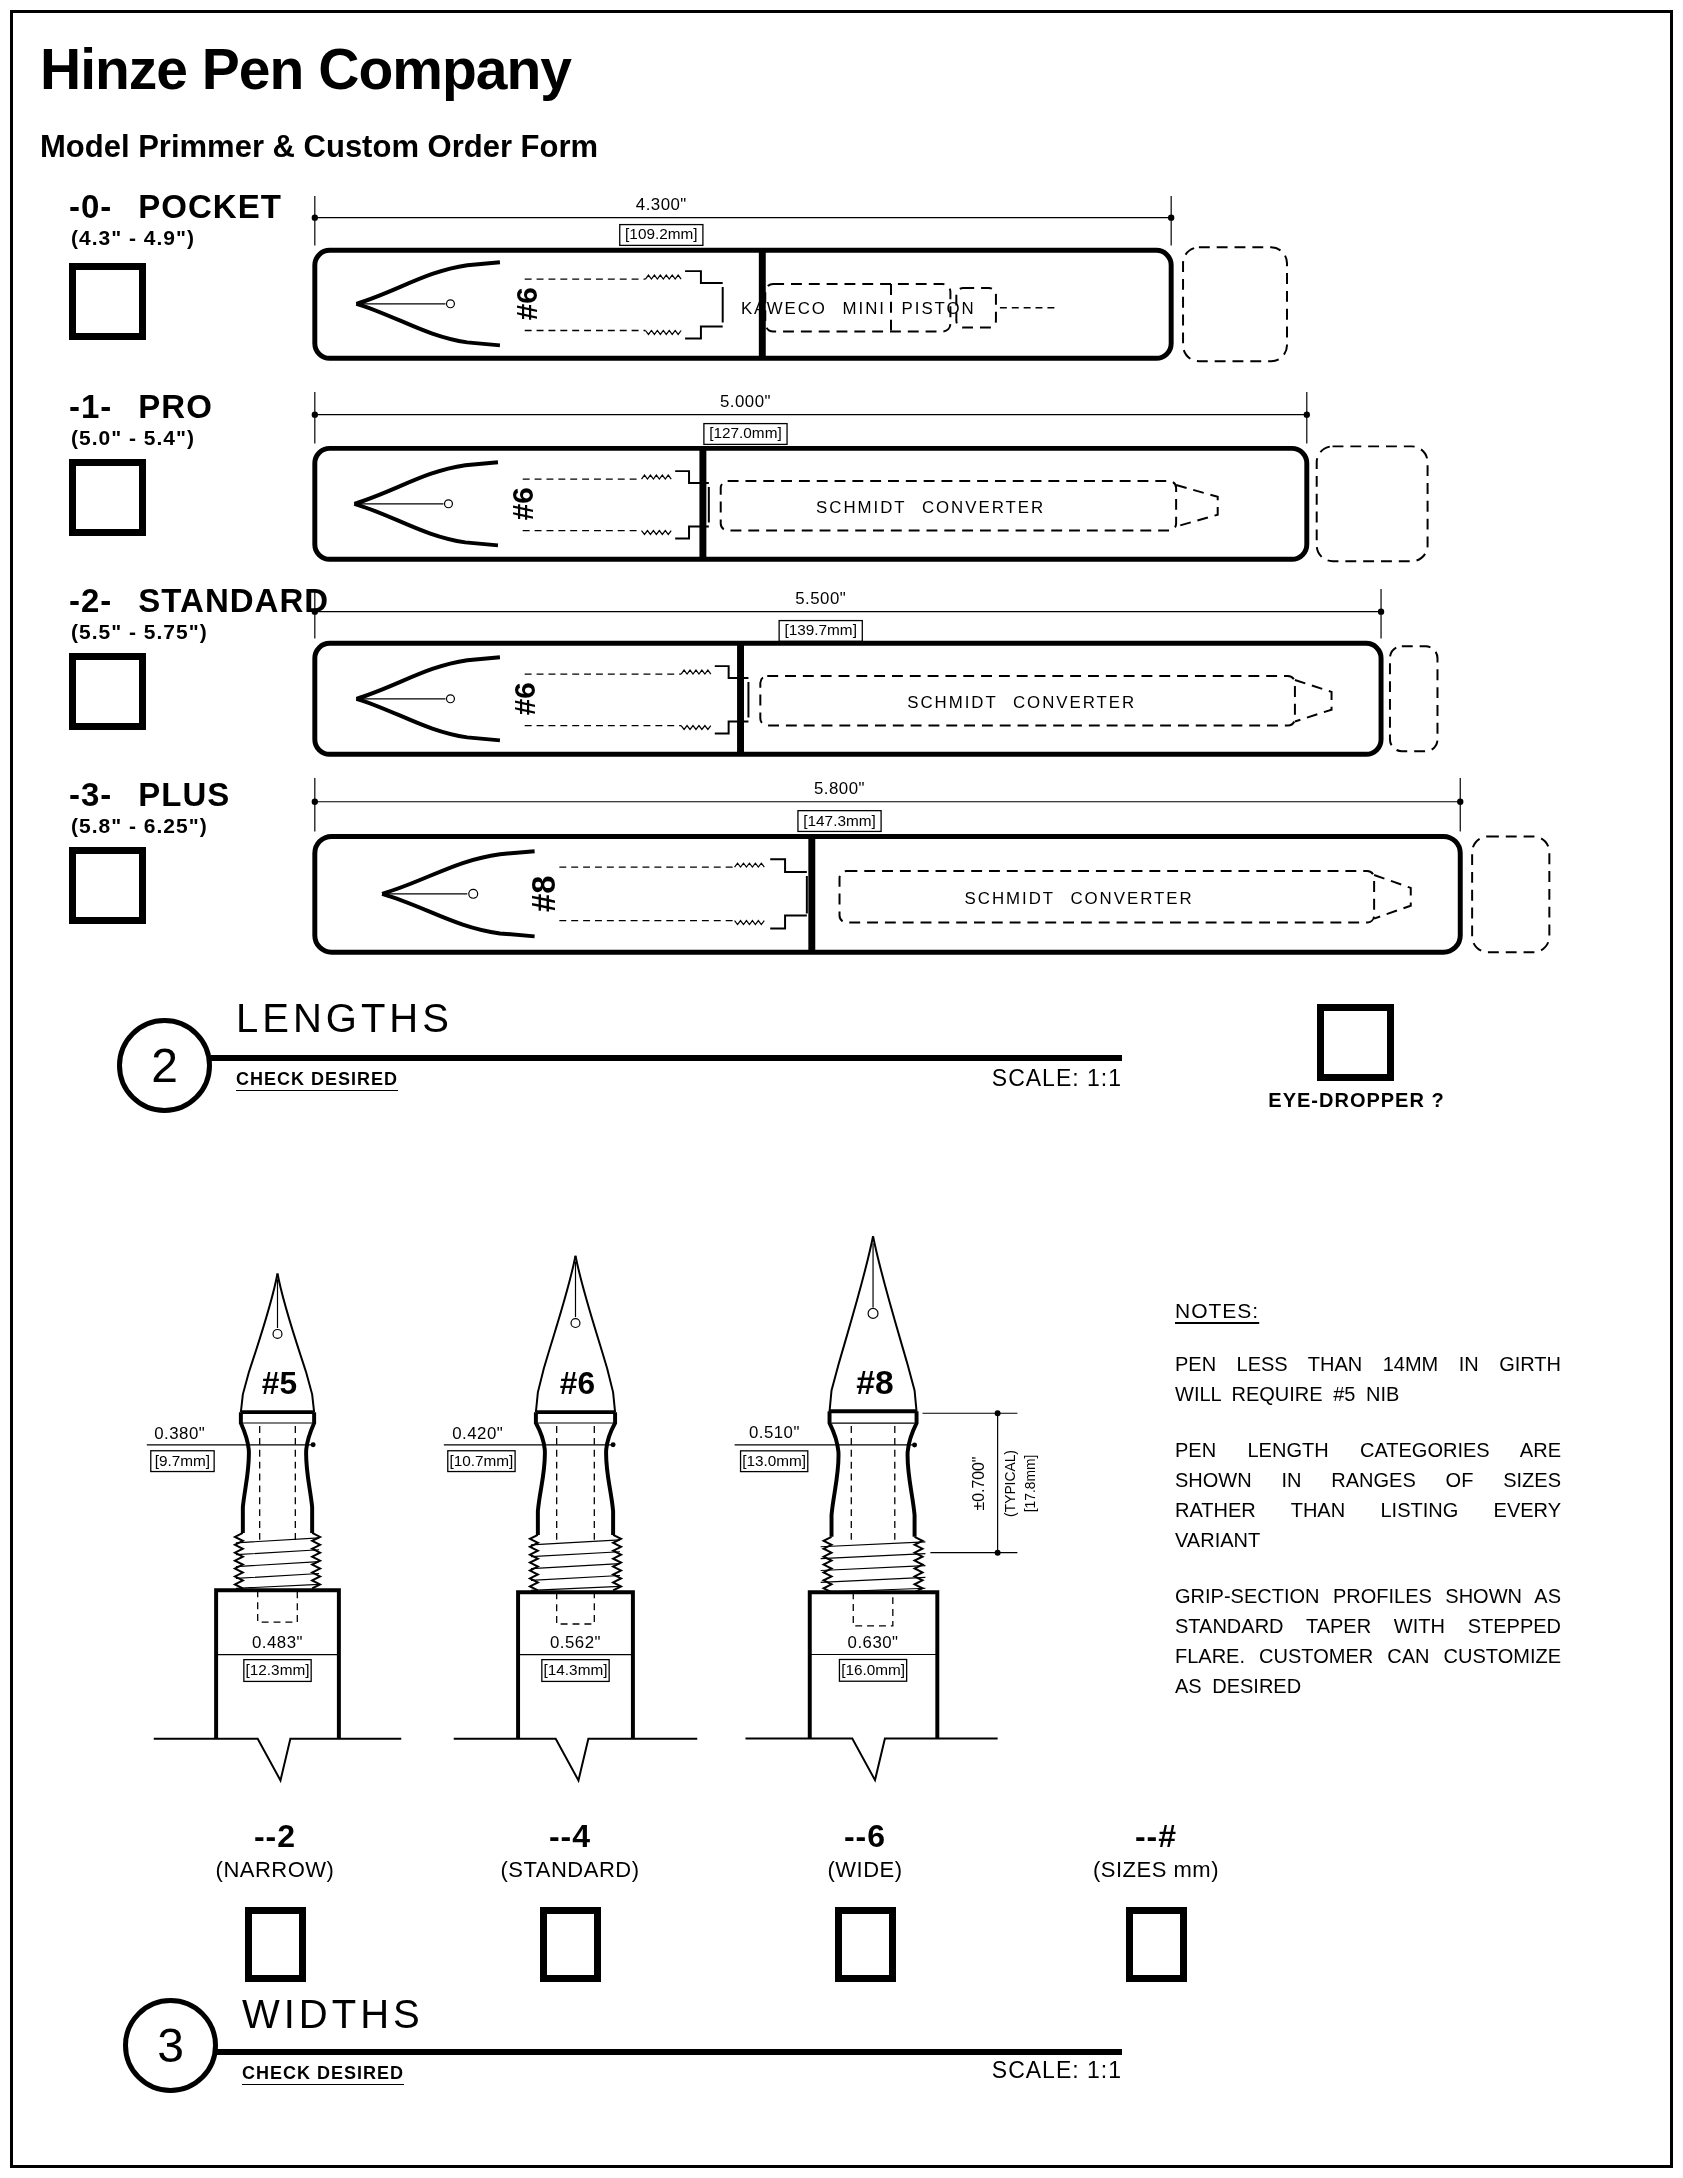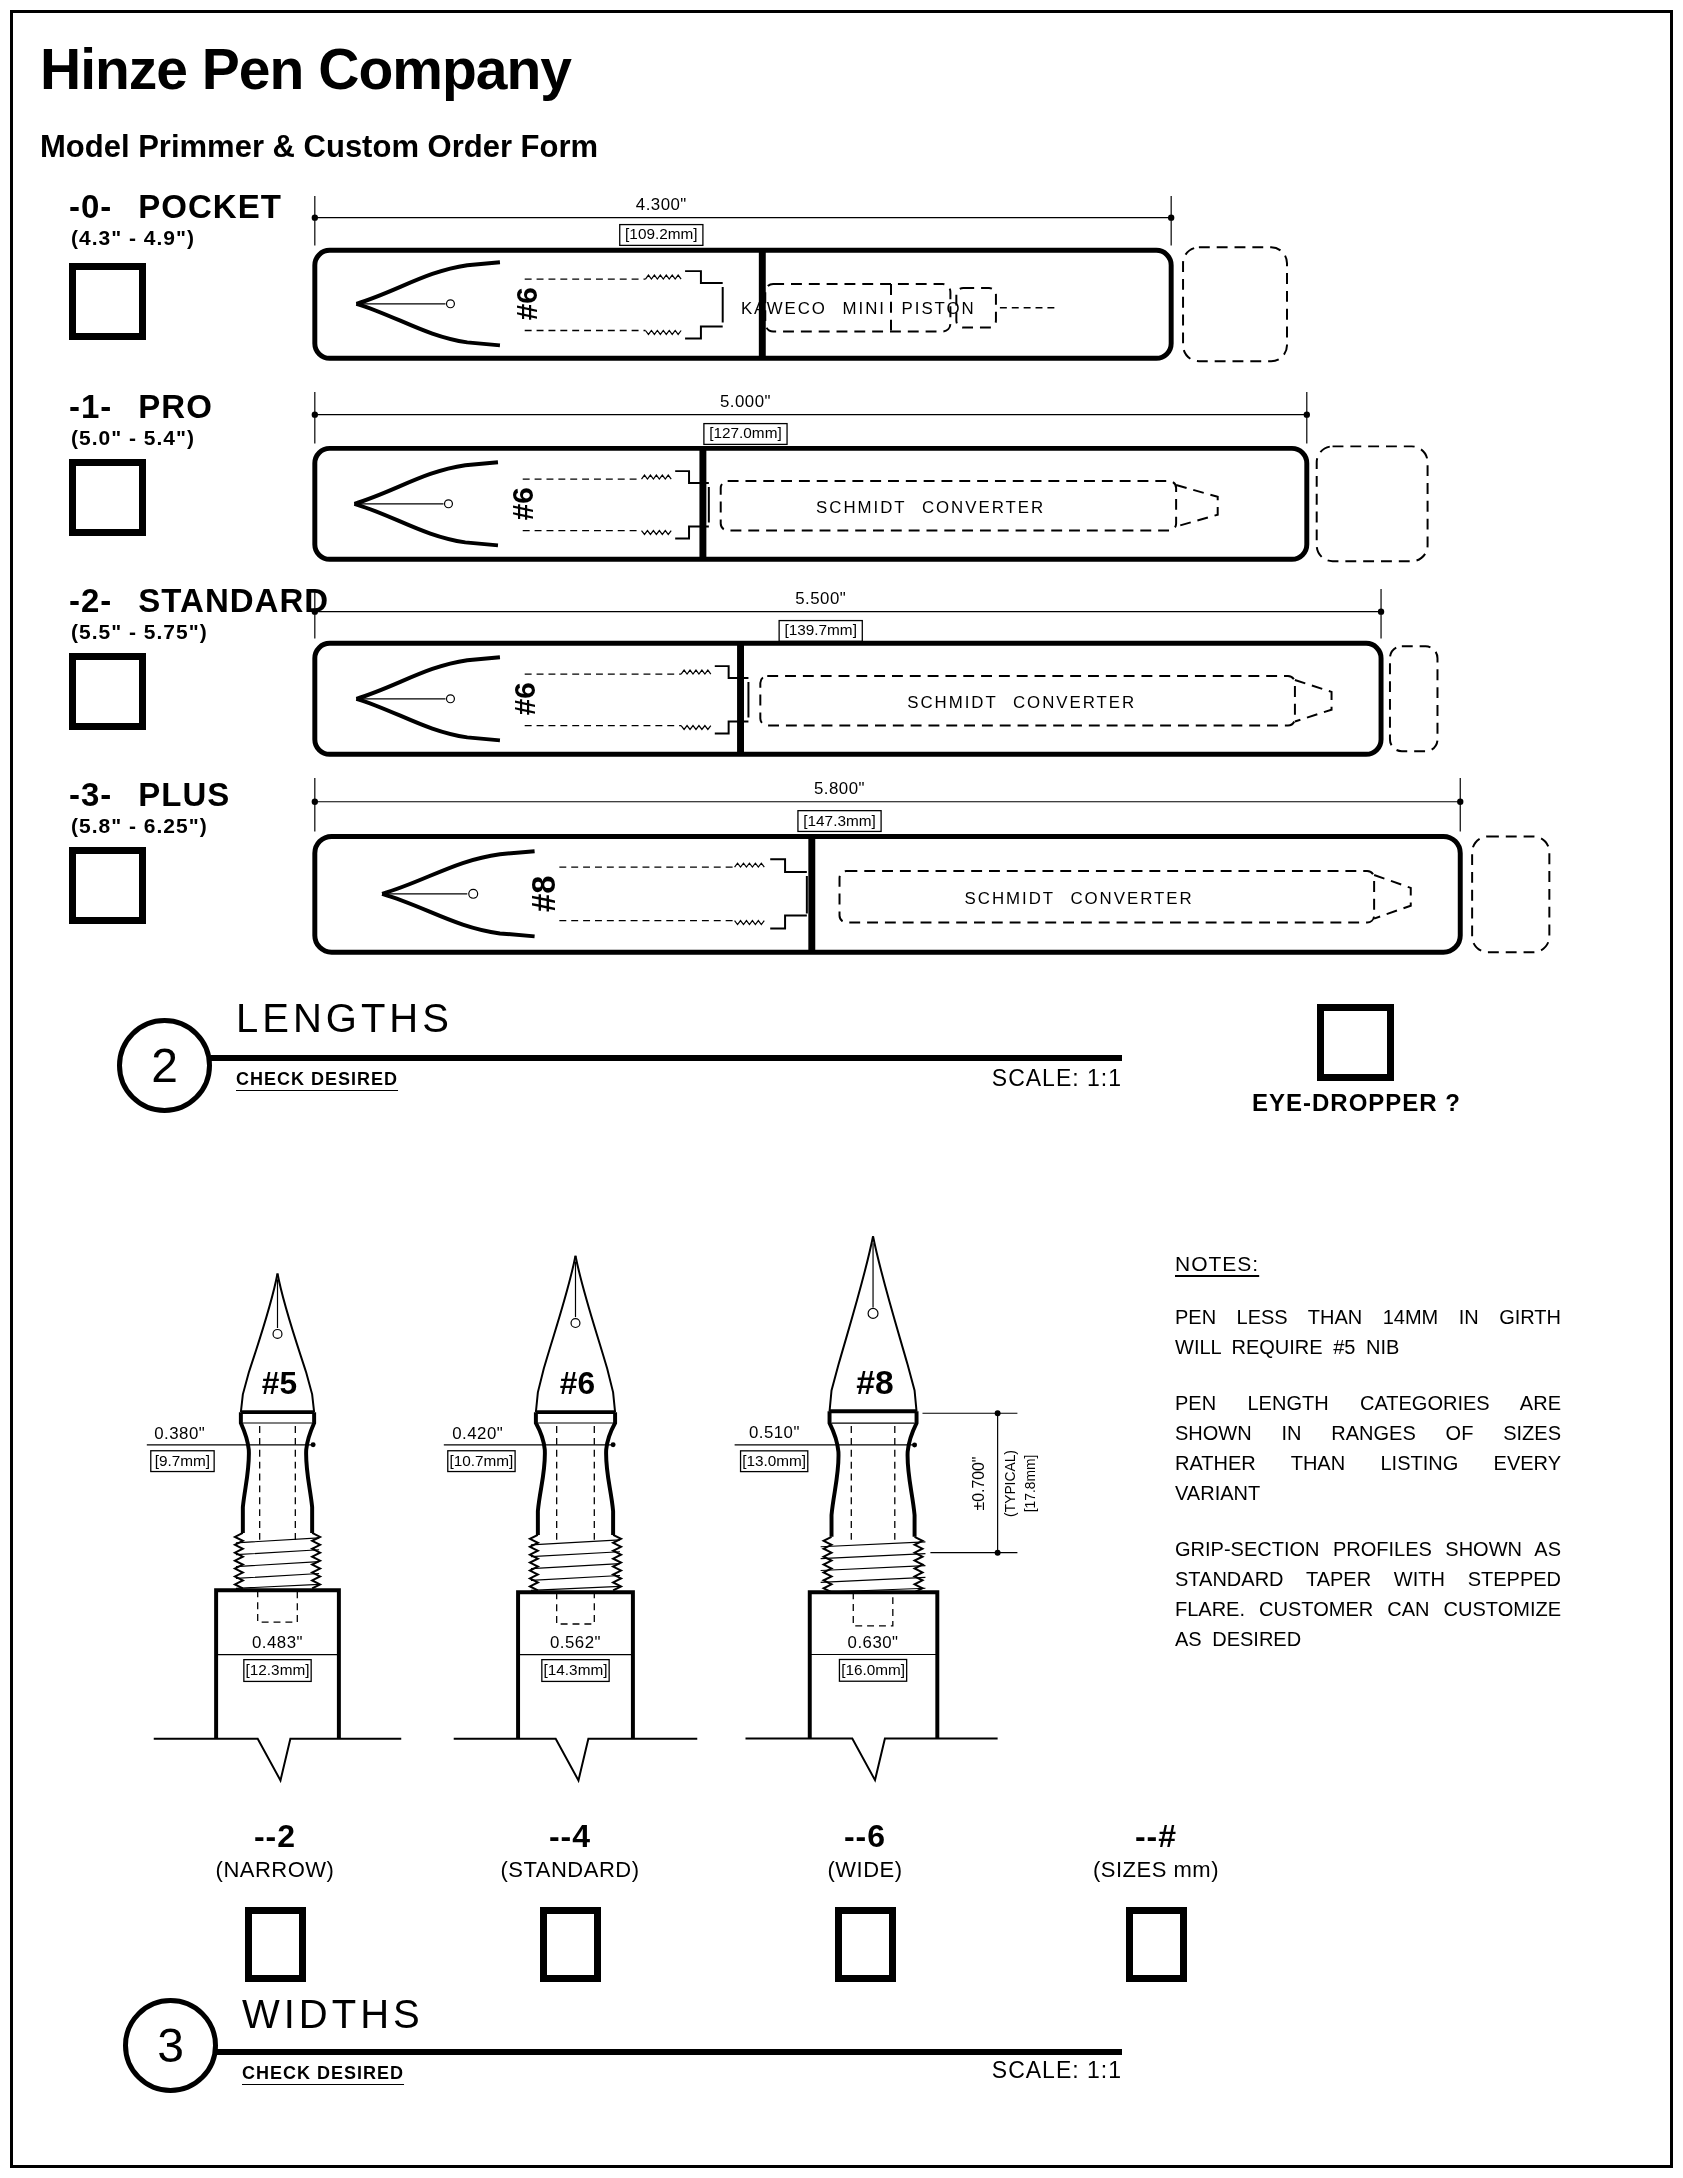--- a/index.html
+++ b/index.html
@@ -13,21 +13,21 @@
   .model-title .code{display:inline-block;margin-right:26px;}
   .model-range{font-size:21px;font-weight:700;letter-spacing:1px;white-space:nowrap;}
   .cb{position:absolute;border:7px solid #000;background:#fff;box-sizing:border-box;}
   .marker-circle{position:absolute;width:85px;height:85px;border:5px solid #000;border-radius:50%;
                  display:flex;align-items:center;justify-content:center;font-size:48px;}
   .sec-title{font-size:40px;font-weight:400;letter-spacing:4px;text-align:right;}
   .sec-sub{font-size:18px;font-weight:600;letter-spacing:1px;text-decoration:underline;
            text-underline-offset:5px;}
   .sec-line{position:absolute;height:6px;background:#000;}
   .scale{font-size:23px;letter-spacing:1px;text-align:right;}
-  .eyedrop-label{font-size:24px;font-weight:700;letter-spacing:1px;text-align:center;}
+  .eyedrop-label{font-size:20px;font-weight:700;letter-spacing:1px;text-align:center;}
   .wcode{font-size:32px;font-weight:600;text-align:center;letter-spacing:1px;}
   .wlabel{font-size:22px;font-weight:400;text-align:center;letter-spacing:0.5px;white-space:nowrap;}
   .notes{width:386px;}
   .notes-title{font-size:21px;letter-spacing:1px;text-decoration:underline;text-underline-offset:4px;}
   .notes p{font-size:20px;line-height:30px;margin:26px 0 0 0;word-spacing:5px;text-align:justify;}
   svg{overflow:visible;}
   svg text{font-family:"Liberation Sans",sans-serif;fill:#000;}
   .dim{font-size:17px;letter-spacing:0.5px;}
   .dimmm{font-size:15.5px;}
   .dimbox{fill:none;stroke:#000;stroke-width:1.3px;}
@@ -187,21 +187,21 @@
     <span>2</span>
   </div>
   <div class="abs sec-title" style="left:236px;top:996px">LENGTHS</div>
   <div class="sec-line" style="left:211px;top:1055px;width:911px"></div>
   <div class="abs sec-sub" style="left:236px;top:1069px">CHECK DESIRED</div>
   <div class="abs scale" style="left:988px;top:1065px;width:134px">SCALE: 1:1</div>
 
   <div class="cb" style="left:1317px;top:1004px;width:77px;height:77px"></div>
   <div class="abs eyedrop-label" style="left:1218px;top:1089px;width:277px">EYE-DROPPER ?</div>
 
-  <div class="abs notes" style="left:1175px;top:1252px">
+  <div class="abs notes" style="left:1175px;top:1299px">
     <div class="notes-title">NOTES:</div>
     <p>PEN LESS THAN 14MM IN GIRTH WILL REQUIRE #5 NIB</p>
     <p>PEN LENGTH CATEGORIES ARE SHOWN IN RANGES OF SIZES RATHER THAN LISTING EVERY VARIANT</p>
     <p>GRIP-SECTION PROFILES SHOWN AS STANDARD TAPER WITH STEPPED FLARE. CUSTOMER CAN CUSTOMIZE AS DESIRED</p>
   </div>
 
   <svg class="abs" style="left:109px;top:1228px" width="337" height="594" viewBox="0 0 340 600">
     <path class="med" d="M170 46 C164 78 152 112 141 146 L135 168 L133 186"></path>
     <path class="med" d="M170 46 C176 78 188 112 199 146 L205 168 L207 186"></path>
     <line class="thin" x1="170" y1="52" x2="170" y2="101"></line>

